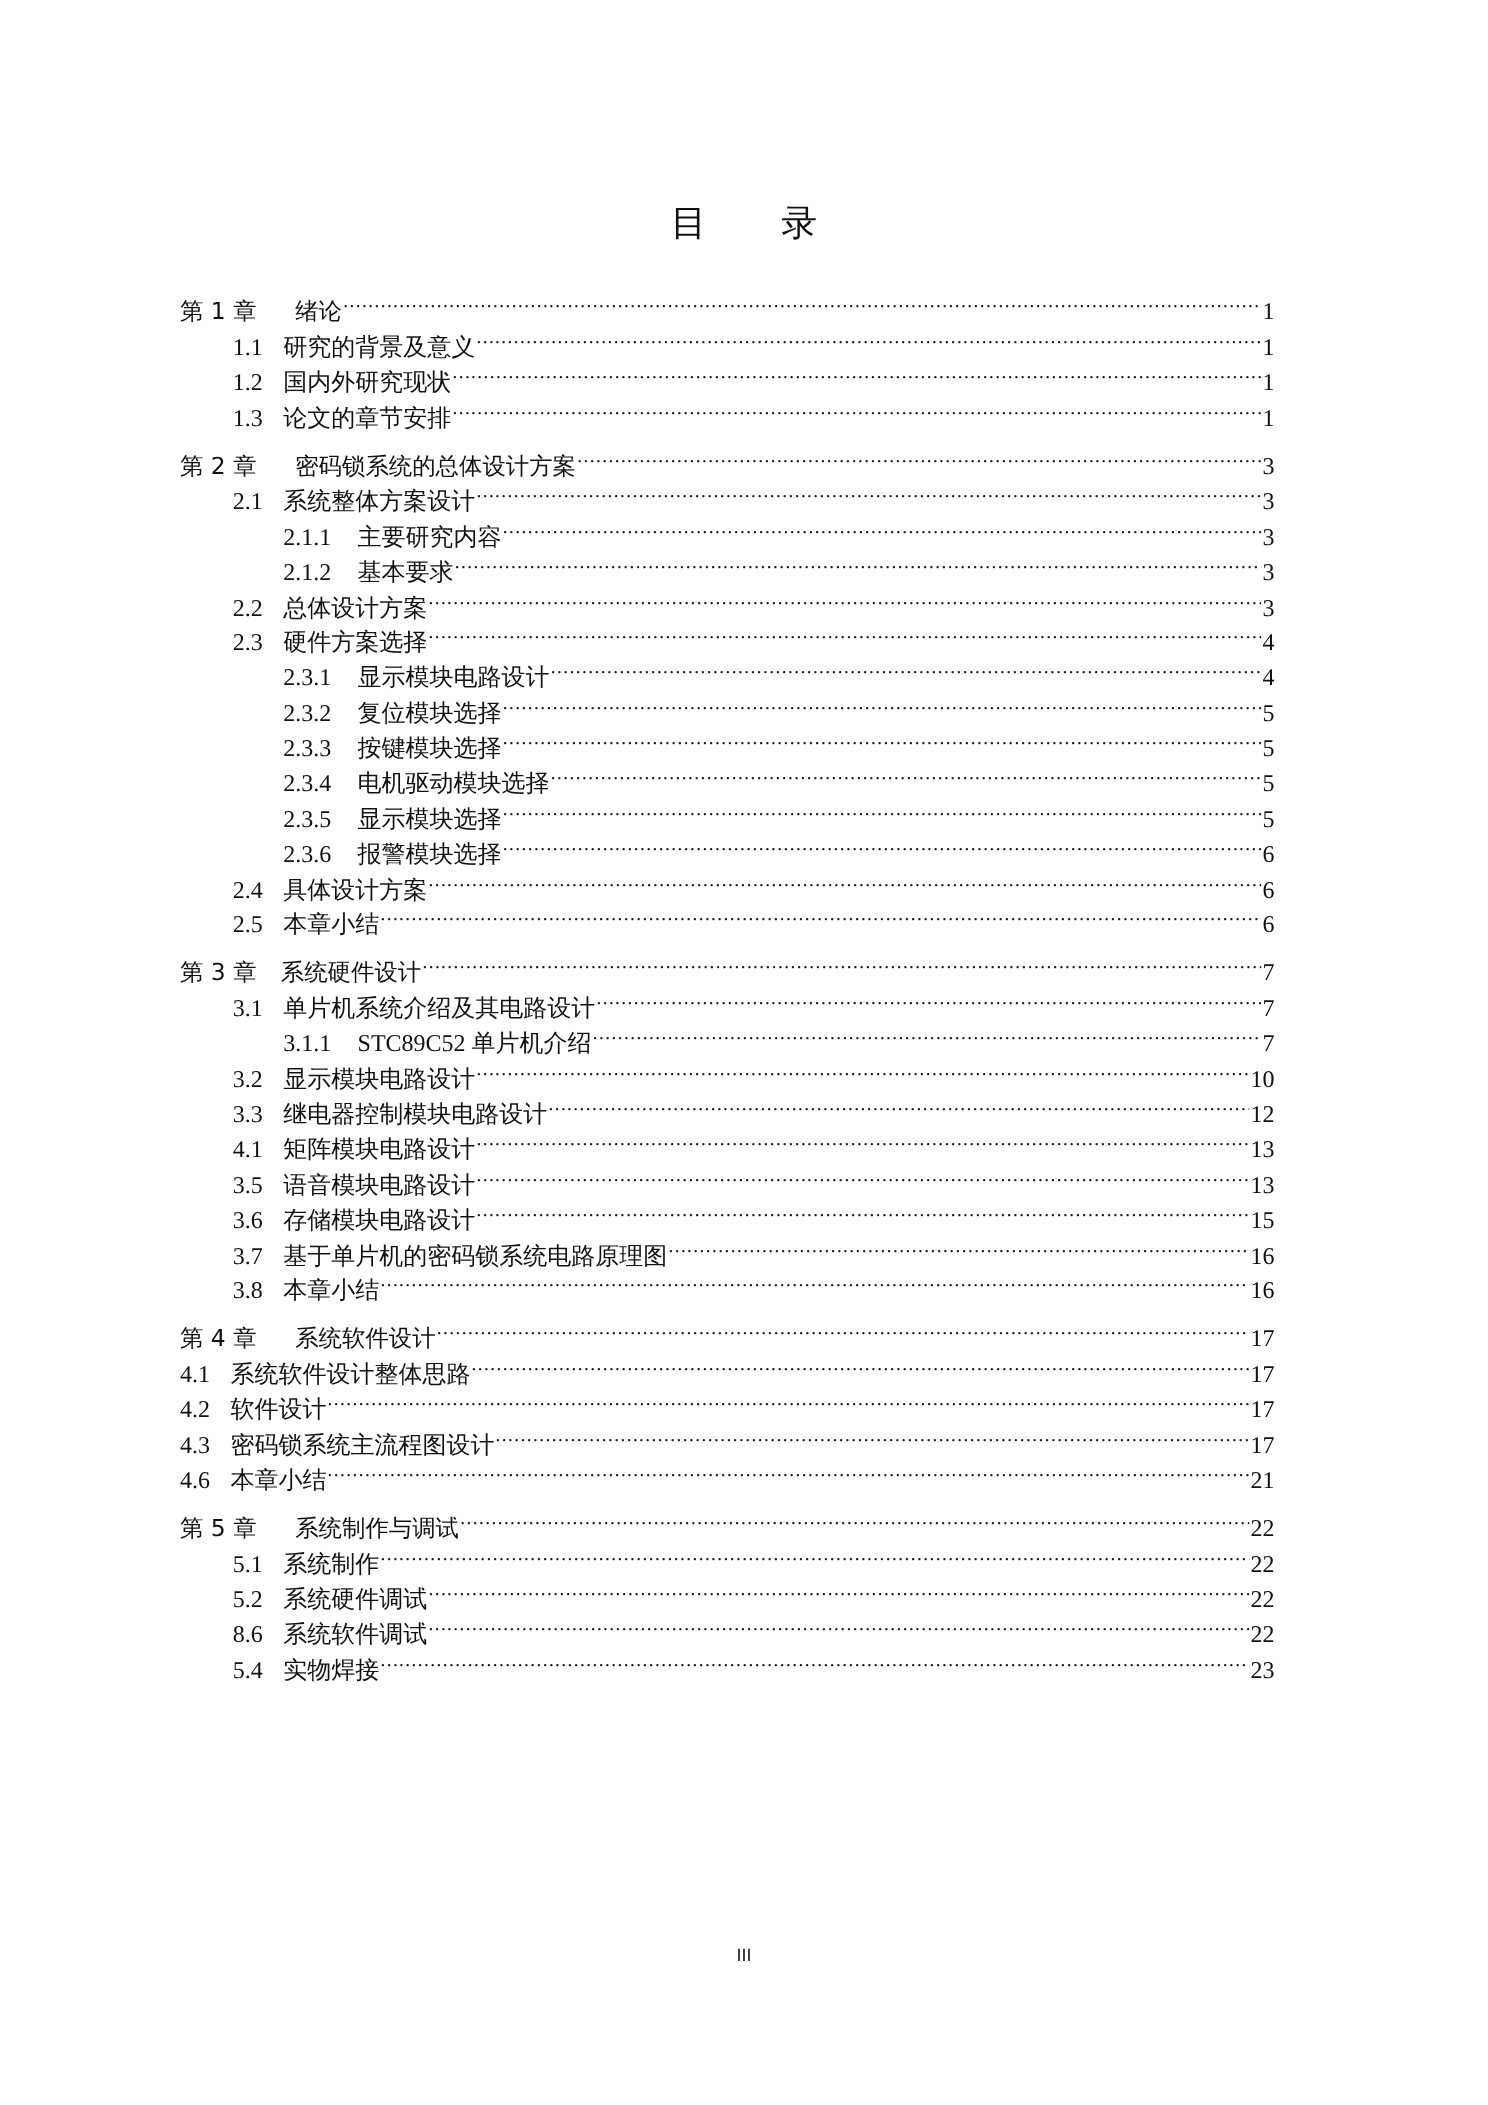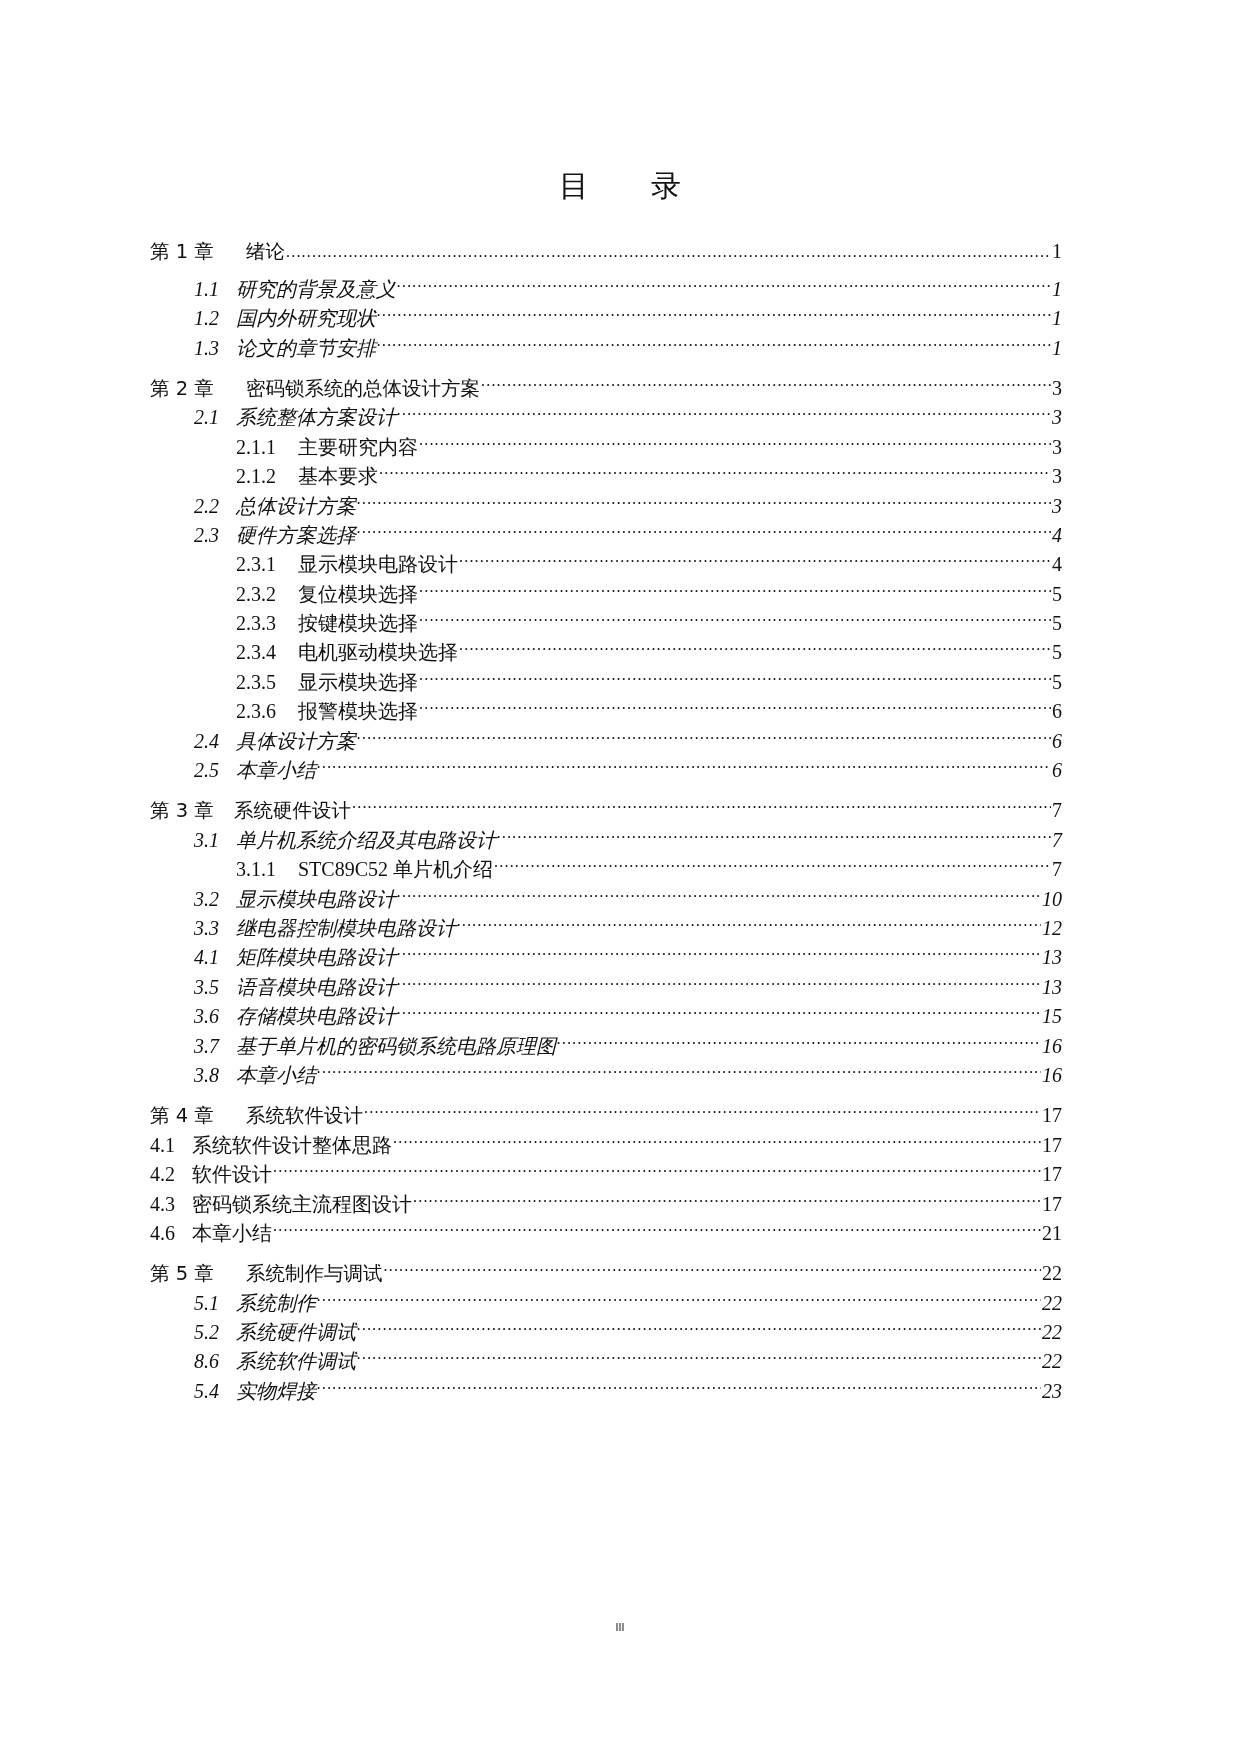--- a/index.html
+++ b/index.html
@@ -8,37 +8,37 @@
   .title { position: absolute; top: 166px; left: 0; width: 1240px; text-align: center;
            font-family: "DejaVu Sans", "Liberation Sans", sans-serif; font-size: 30px;
            letter-spacing: 0; }
   .title span { display: inline-block; }
   .title .gap { width: 62px; }
   .toc { position: absolute; top: 237px; left: 150px; width: 912px; }
   .row { position: relative; display: flex; align-items: baseline; height: 29.4px;
          font-size: 20px; line-height: 29.4px; white-space: nowrap; }
   .row.chapter { margin-top: 11px; font-family: "DejaVu Sans", "Liberation Sans", sans-serif;
                  font-size: 19.5px; }
-  .row.chapter.first { margin-top: 0; align-items: center; }
-  .row.l1 { padding-left: 44px; font-style: italic; }
+  .row.chapter.first { margin-top: 0; }
+  .row.l1 { padding-left: 44px; }
   .row.l2 { padding-left: 86px; }
   .row.l1flat { padding-left: 0; }
   .num { display: inline-block; }
   .row.l1 .num, .row.l1flat .num { width: 42px; }
   .row.l2 .num { width: 62px; }
   .row.chapter .num { width: 96px; }
   .row.chapter.tight .num { width: 84px; }
   .label { display: inline-block; }
   .leader { flex: 1; overflow: hidden; margin: 0 1px; position: relative; height: 29.4px; }
   .leader::before { content: ".................................................................................................................................................................................................................................................................................................................";
                     position: absolute; left: 0; bottom: 6px; letter-spacing: 1.2px;
                     font-family: "Liberation Serif", serif; font-size: 16px; line-height: 16px; }
   .page { display: inline-block; text-align: right; font-family: "Liberation Serif", serif; font-size: 20px; }
   .footer { position: absolute; top: 1622px; left: 0; width: 1240px; text-align: center;
-            font-family: "DejaVu Sans", "Liberation Sans", sans-serif; font-size: 10px; }
+            font-family: "DejaVu Sans", "Liberation Sans", sans-serif; font-size: 14px; }
 </style>
 </head>
 <body>
 
 <div class="title">
   <span>目</span><span class="gap"></span><span>录</span>
 </div>
 
 <div class="toc" id="toc">
     <div class="row chapter first">

